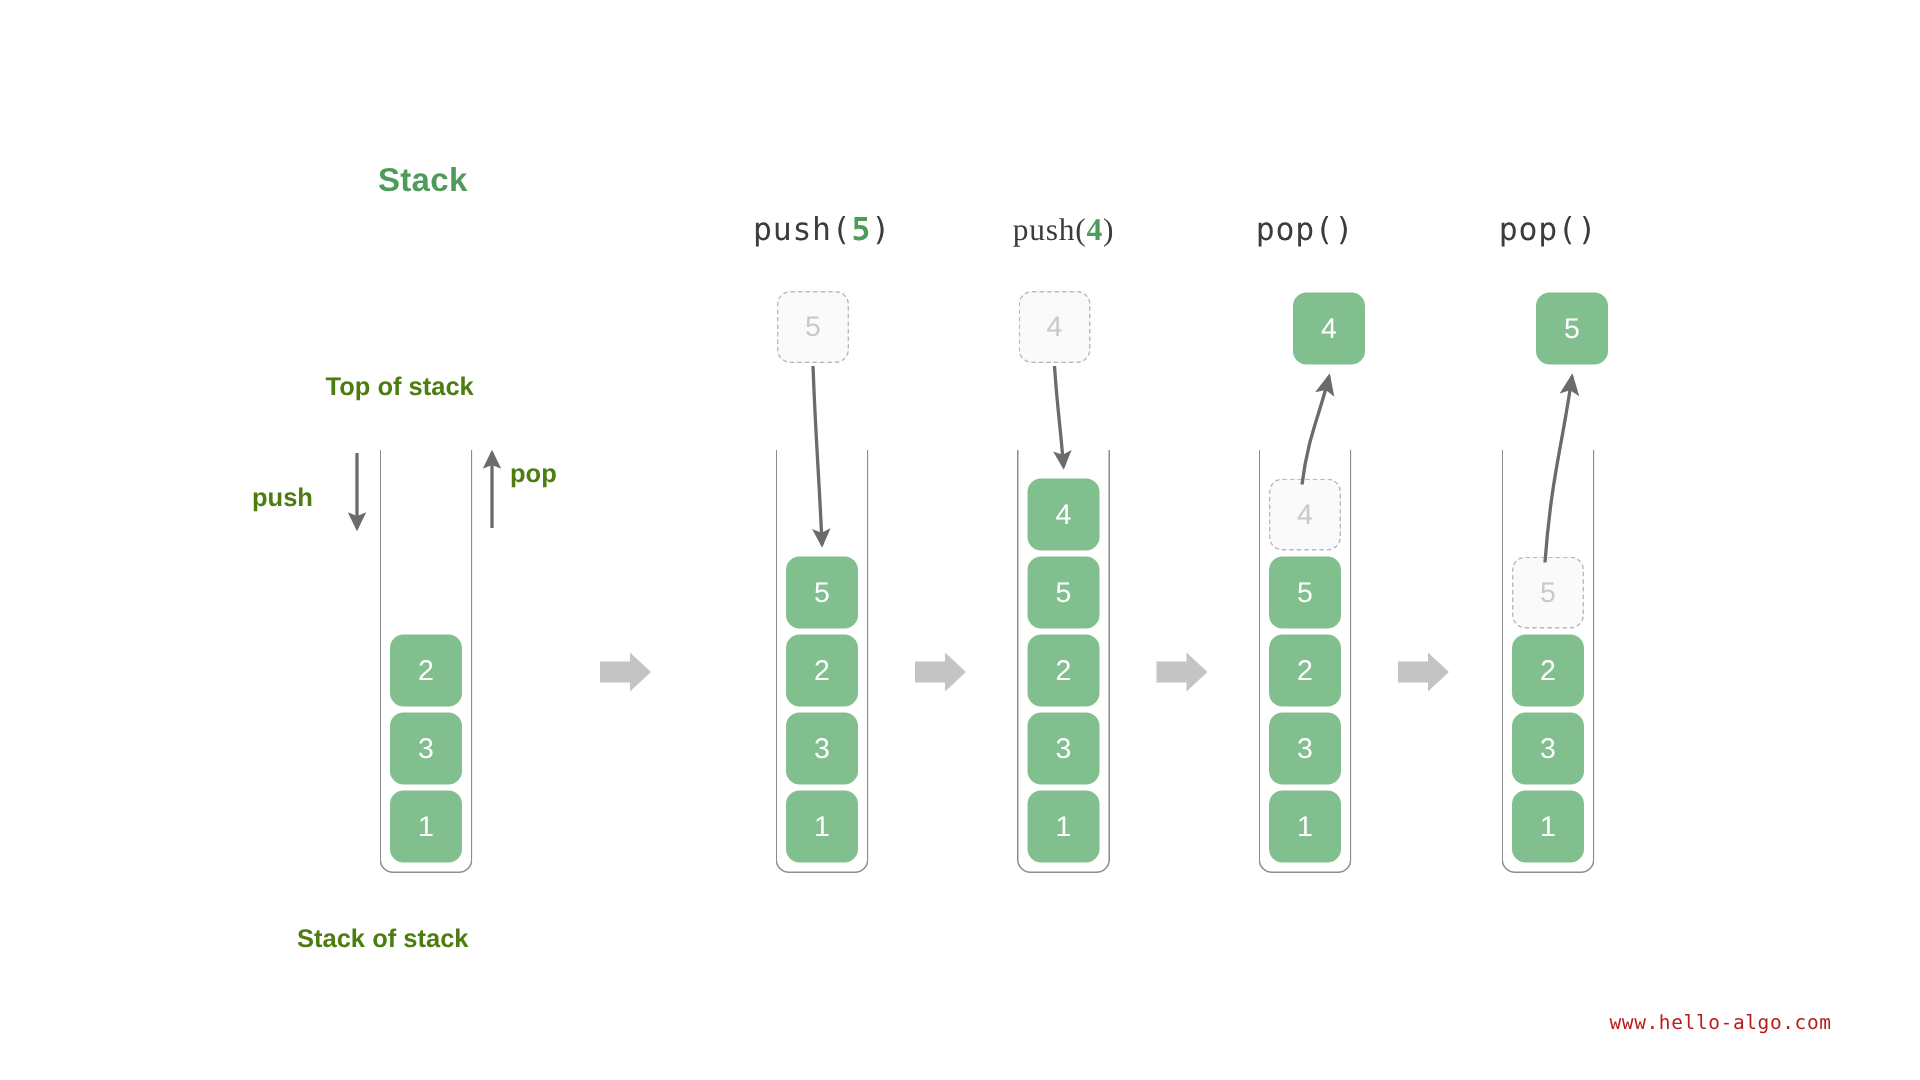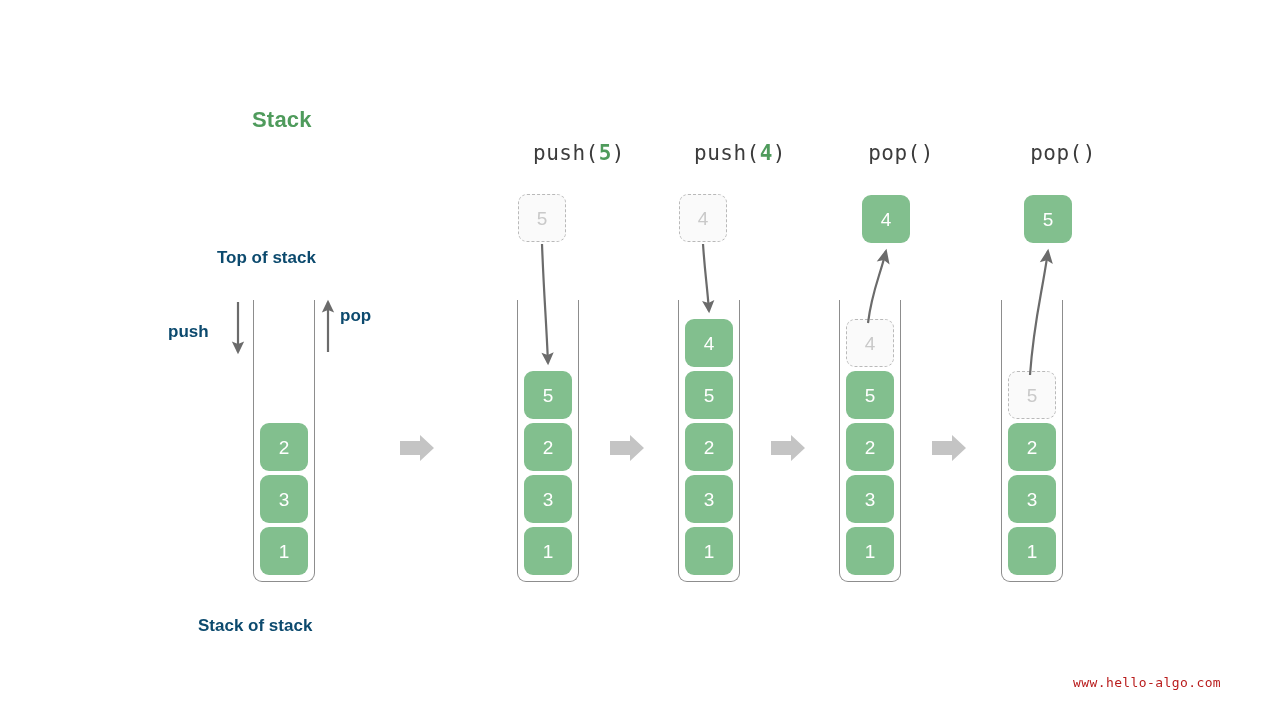--- a/index.html
+++ b/index.html
@@ -16,39 +16,38 @@
   
   #stack-title {
     left: 252px; top: 107px;
     font-size: 22px; font-weight: bold;
     color: #4f9b5c;
     letter-spacing: 0.2px;
   }
 
   
   .black-label {
-    font-size: 17px; font-weight: bold; color: #0c4a6e;
+    font-size: 17px; font-weight: bold; color: #4d7c0f;
     white-space: nowrap;
   }
   #top-of-stack-label { left: 217px; top: 248px; }
   #bottom-of-stack-label { left: 198px; top: 616px; }
   #push-label { left: 168px; top: 322px; text-align: center; }
   #pop-label  { left: 340px; top: 306px; }
 
   
   .op-header {
     top: 141px;
     font-family: "DejaVu Sans Mono", "Liberation Mono", monospace;
     font-size: 21px;
     color: #3c3c3c;
     white-space: nowrap;
     text-align: center;
     transform: translateX(-50%);
     letter-spacing: 0.5px;
-    margin-left: 31px;
   }
   .op-header .arg { color: #4f9b5c; font-weight: bold; }
 
   .container-u {
     position: absolute;
     width: 62px;
     height: 282px;
     top: 300px;
     left: -31px;
     border-left: 1.6px solid #8d8d8d;
@@ -114,21 +113,21 @@
       <div class="item filled" style="left: 260px; top: 423px;">2</div>
       <div class="item filled" style="left: 260px; top: 475px;">3</div>
       <div class="item filled" style="left: 260px; top: 527px;">1</div>
       <div class="abs op-header" style="left: 548px;"><span>push(</span><span class="arg">5</span><span>)</span></div>
       <div class="container-u" style="left: 517px;"></div>
       <div class="item filled" style="left: 524px; top: 371px;">5</div>
       <div class="item filled" style="left: 524px; top: 423px;">2</div>
       <div class="item filled" style="left: 524px; top: 475px;">3</div>
       <div class="item filled" style="left: 524px; top: 527px;">1</div>
       <div class="item ghost" style="left: 518px; top: 194px;">5</div>
-      <div class="abs op-header" style="left: 709px;"><span>push(</span><span class="arg">4</span><span>)</span></div>
+      <div class="abs op-header" style="left: 709px; font-family: Liberation Serif, serif;"><span>push(</span><span class="arg">4</span><span>)</span></div>
       <div class="container-u" style="left: 678px;"></div>
       <div class="item filled" style="left: 685px; top: 319px;">4</div>
       <div class="item filled" style="left: 685px; top: 371px;">5</div>
       <div class="item filled" style="left: 685px; top: 423px;">2</div>
       <div class="item filled" style="left: 685px; top: 475px;">3</div>
       <div class="item filled" style="left: 685px; top: 527px;">1</div>
       <div class="item ghost" style="left: 679px; top: 194px;">4</div>
       <div class="abs op-header" style="left: 870px;"><span>pop(</span><span class="arg"></span><span>)</span></div>
       <div class="container-u" style="left: 839px;"></div>
       <div class="item filled" style="left: 846px; top: 371px;">5</div>

